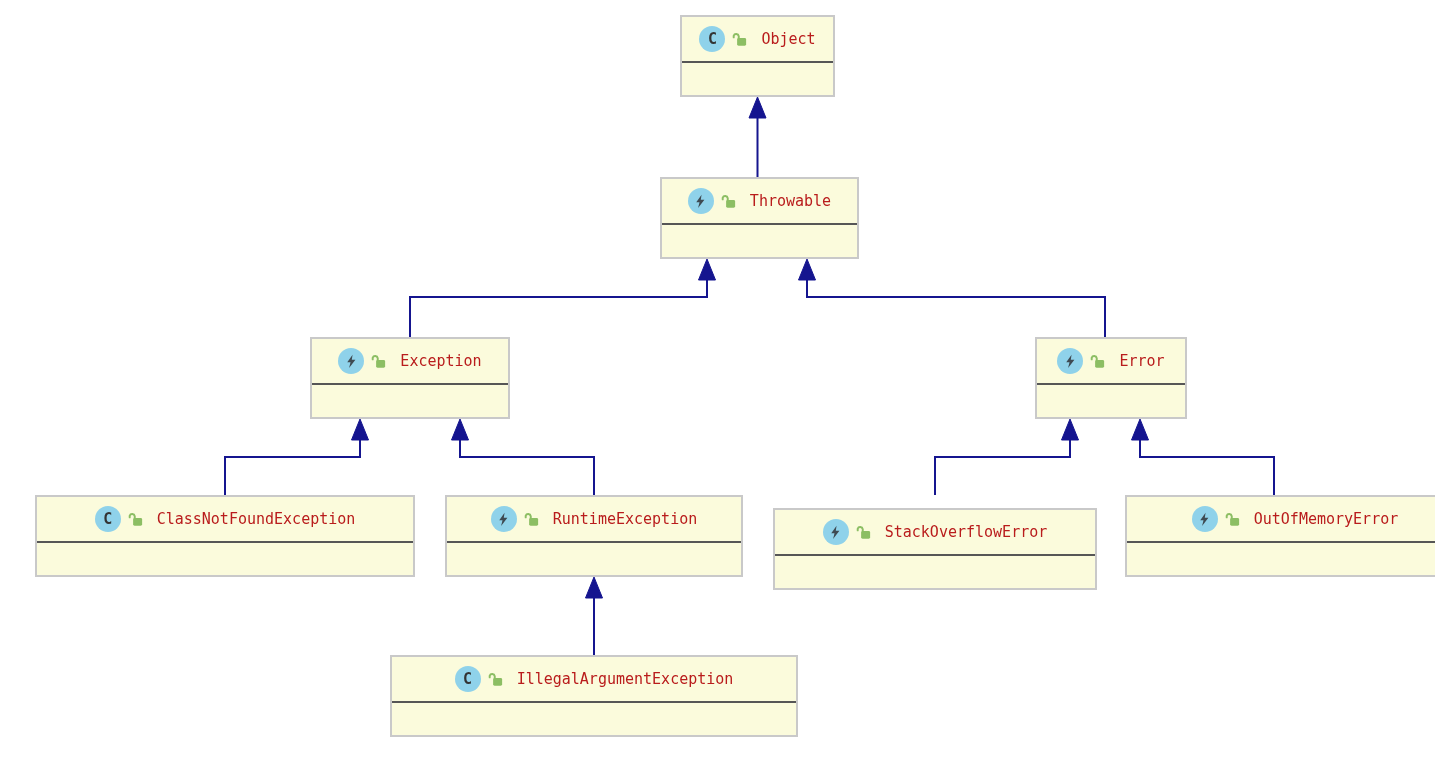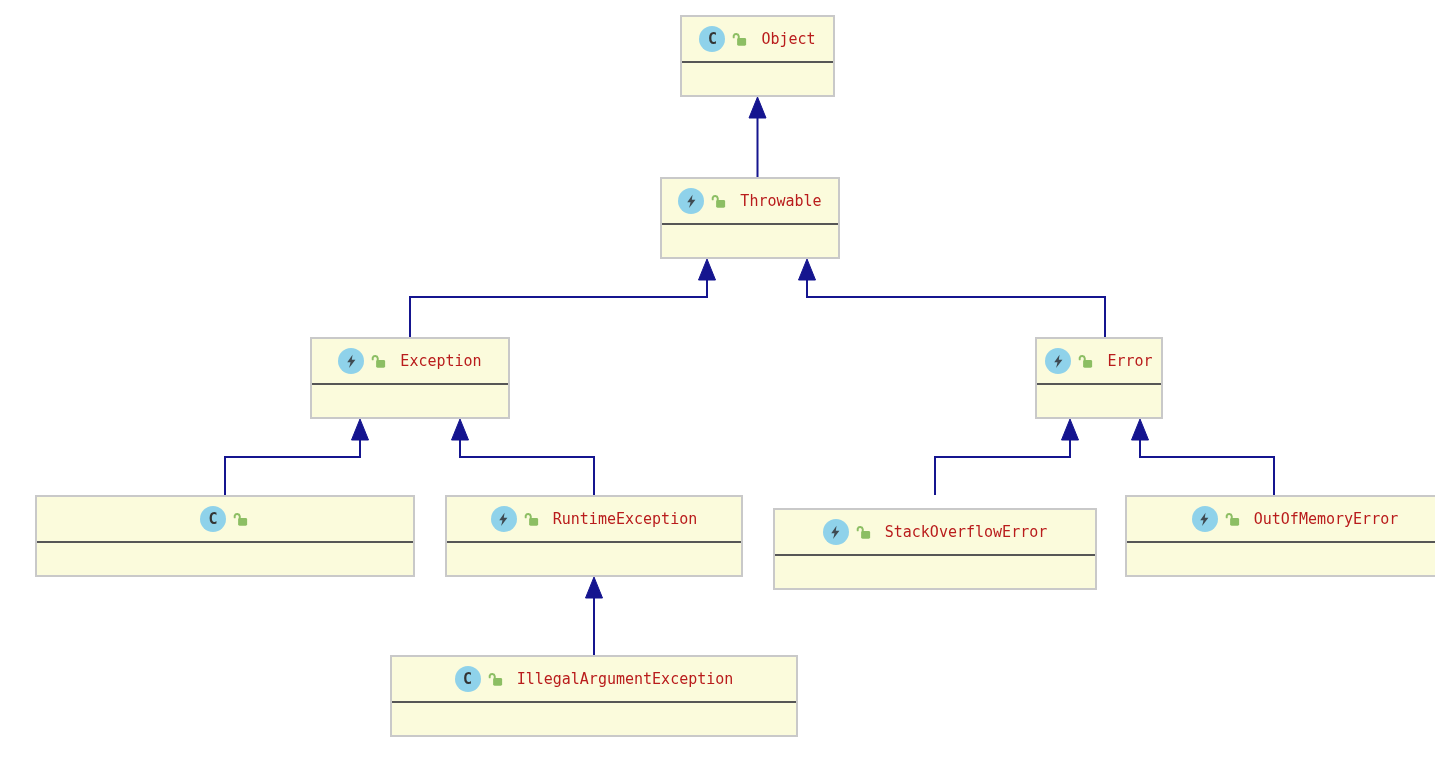--- a/index.html
+++ b/index.html
@@ -42,23 +42,23 @@
     background:#8FD2EA;
     display:flex;align-items:center;justify-content:center;
     flex:0 0 auto;
   }
   .spot-letter{
     font-size:15px;font-weight:bold;color:#333;line-height:1;
   }
   .lock{width:18px;height:18px;flex:0 0 auto;display:flex;}
   
   .box-object           {left:680px; top:15px;  width:155px;}
-  .box-throwable        {left:660px; top:177px; width:180px;}
+  .box-throwable        {left:660px; top:177px; width:199px;}
   .box-exception        {left:310px; top:337px; width:200px;justify-content:flex-end;}
-  .box-error            {left:1035px;top:337px; width:128px;}
+  .box-error            {left:1035px;top:337px; width:152px;}
   .box-classnotfound    {left:35px;  top:495px; width:380px;}
   .box-runtime          {left:445px; top:495px; width:298px;}
   .box-stackoverflow    {left:773px; top:495px; width:324px;margin-top:13px;}
   .box-outofmemory      {left:1125px;top:495px; width:340px;}
   .box-illegalargument  {left:390px; top:655px; width:408px;}
 </style>
 </head>
 <body>
 
 <div id="canvas">
@@ -172,20 +172,21 @@
     <div class="uml-title">
       <span class="spot">
           <span class="spot-letter">C</span>
         </span>
       <span class="lock">
         <svg viewBox="0 0 20 20" width="18" height="18">
             <path d="M8.6,9.2 V6.8 A2.9,2.9 0 0 0 3,6.4 V8.2" fill="none" stroke="#8CBE63" stroke-width="2.2" stroke-linecap="round"></path>
             <rect x="6.8" y="9" width="10" height="8.4" rx="1.6" fill="#8CBE63"></rect>
           </svg>
       </span>
+      <span class="cls-name">ClassNotFoundException</span>
     </div>
     <div class="uml-body"></div>
   </div>
 
   <div class="uml-box box-runtime">
     <div class="uml-title">
       <span class="spot">
         <svg viewBox="0 0 24 24" width="17" height="17">
             <polygon points="13.5,2.5 6,13 10.6,13 8.6,21 17.5,9.6 12.4,9.6" fill="#3E4A52"></polygon>
           </svg>

